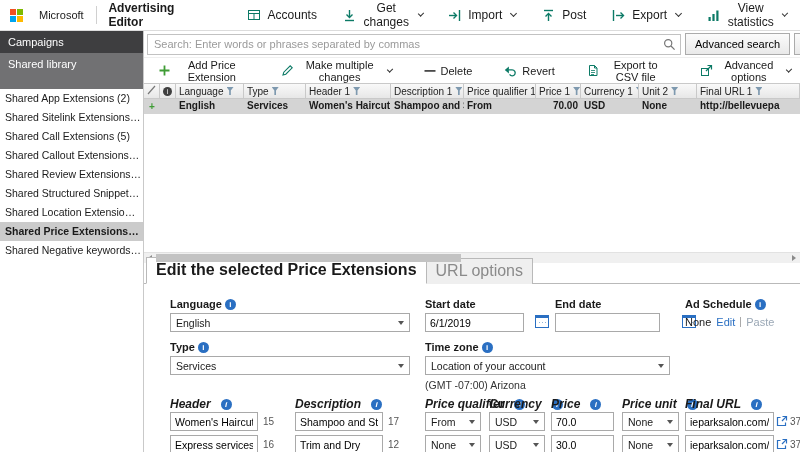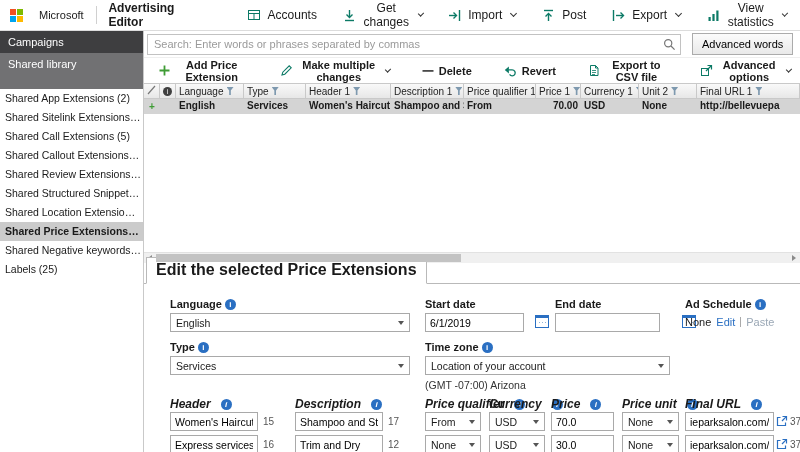--- a/index.html
+++ b/index.html
@@ -30,29 +30,29 @@
   .bodywrap { flex:1; display:flex; min-height:0; }
   .sidebar { width:144px; flex:0 0 144px; border-right:1px solid #c9c9c9; background:#fff; overflow:hidden; }
   .side-h1 { height:22px; line-height:22px; background:#3e3e40; color:#fff; padding:0 8px; cursor:pointer; }
   .side-h2 { height:36px; line-height:22px; background:#717173; color:#fff; padding:0 8px; cursor:pointer; }
   .side-item { height:19px; line-height:19px; padding:0 2px 0 5px; font-size:10.5px; white-space:nowrap; overflow:hidden; text-overflow:ellipsis; cursor:pointer; }
   .side-item.selected { background:#cbcbcb; font-weight:bold; }
 
   .main { flex:1; min-width:0; display:flex; flex-direction:column; overflow:hidden; }
 
   
-  .search-row { height:27px; flex:0 0 27px; display:flex; align-items:center; padding-left:3px; gap:11px; border-bottom:1px solid #efefef; }
+  .search-row { height:27px; flex:0 0 27px; display:flex; align-items:center; padding-left:3px; gap:4px; border-bottom:1px solid #efefef; }
   .search-wrap { position:relative; flex:0 0 534px; }
   .search-input { width:100%; height:21px; border:1px solid #c2c2c2; padding:0 22px 0 6px; font:inherit; font-size:11px; color:#222; }
   .search-input::placeholder { color:#9a9a9a; }
   .mag { position:absolute; right:5px; top:4px; cursor:pointer; }
   .btn { height:22px; border:1px solid #ababab; background:linear-gradient(#fbfbfb,#e9e9e9); font:inherit; font-size:11px; padding:0 9px; cursor:pointer; white-space:nowrap; }
 
   
-  .toolbar { height:25px; flex:0 0 25px; display:flex; align-items:center; padding-left:6px; gap:14px;font-weight:bold; }
+  .toolbar { height:25px; flex:0 0 25px; display:flex; align-items:center; padding-left:6px; gap:14px; }
   .tbtn { display:flex; align-items:center; gap:5px; background:none; border:none; font:inherit; font-size:11px; color:#1a1a1a; padding:3px 9px; cursor:pointer; }
 
   
   .table { flex:1; min-height:0; display:flex; flex-direction:column; border-top:1px solid #c9c9c9; }
   .thead { display:flex; height:15px; flex:0 0 15px; background:linear-gradient(#f9f9f9,#e7e7e7); border-bottom:1px solid #c9c9c9; }
   .th { display:flex; align-items:center; gap:3px; padding:0 3px; border-right:1px solid #c9c9c9; font-size:10px; color:#222; white-space:nowrap; overflow:hidden; cursor:pointer; }
   .trow { display:flex; height:15px; flex:0 0 15px; background:#d4d4d4; font-weight:bold; font-size:10px; cursor:pointer; }
   .td { padding:1px 3px; overflow:hidden; white-space:nowrap; }
   .c0{ width:16px; flex:0 0 16px; } .c1{ width:16px; flex:0 0 16px; }
   .c2{ width:68px; flex:0 0 68px; } .c3{ width:62px; flex:0 0 62px; }
@@ -193,34 +193,33 @@
       <div class="side-h2">Shared library</div>
       <div class="side-item">Shared App Extensions (2)</div>
       <div class="side-item">Shared Sitelink Extensions (9)</div>
       <div class="side-item">Shared Call Extensions (5)</div>
       <div class="side-item">Shared Callout Extensions (14)</div>
       <div class="side-item">Shared Review Extensions (2)</div>
       <div class="side-item">Shared Structured Snippet Extensions (3)</div>
       <div class="side-item">Shared Location Extensions (4)</div>
       <div class="side-item selected">Shared Price Extensions (1)</div>
       <div class="side-item">Shared Negative keywords (13)</div>
-      <div class="side-item">Labels (25)</div>
     </aside>
 
     <main class="main">
 
       <div class="search-row">
         <span class="search-wrap">
           <input class="search-input" placeholder="Search: Enter words or phrases separated by commas" style="">
           <span class="mag"><svg width="13" height="13" viewBox="0 0 13 13">
                 <circle cx="5.2" cy="5.2" r="3.6" fill="none" stroke="#767676" stroke-width="1.2"></circle>
                 <path d="M8 8l3.6 3.6" stroke="#767676" stroke-width="1.2"></path>
               </svg></span>
         </span>
-        <button class="btn">Advanced words</button>
+        <button class="btn">Advanced search</button>
         <button class="btn">V</button>
       </div>
 
       <div class="toolbar">
         <button class="tbtn">
           <span class="ticon" style="color:var(--add-green,#3f9c35)">
               <svg width="11" height="11" viewBox="0 0 11 11">
                 <path d="M5.5 0.5v10M0.5 5.5h10" stroke="currentColor" stroke-width="1.8"></path>
               </svg>
             </span>
@@ -344,20 +343,21 @@
         <div class="sb-track">
             <div class="sb-thumb"></div>
           </div>
         <div class="sb-btn">
             <span class="tri-r"></span>
           </div>
       </div>
 
       <div class="tabs">
         <div class="tab active">Edit the selected Price Extensions</div>
+        <div class="tab inactive">URL options</div>
       </div>
 
       <div class="panel">
 
         
         <div class="flabel" style="left:26px;top:14px">
             <span>Language</span>
             <span class="info"></span>
           </div>
         <div class="select" style="left:26px;top:29px;width:240px">

